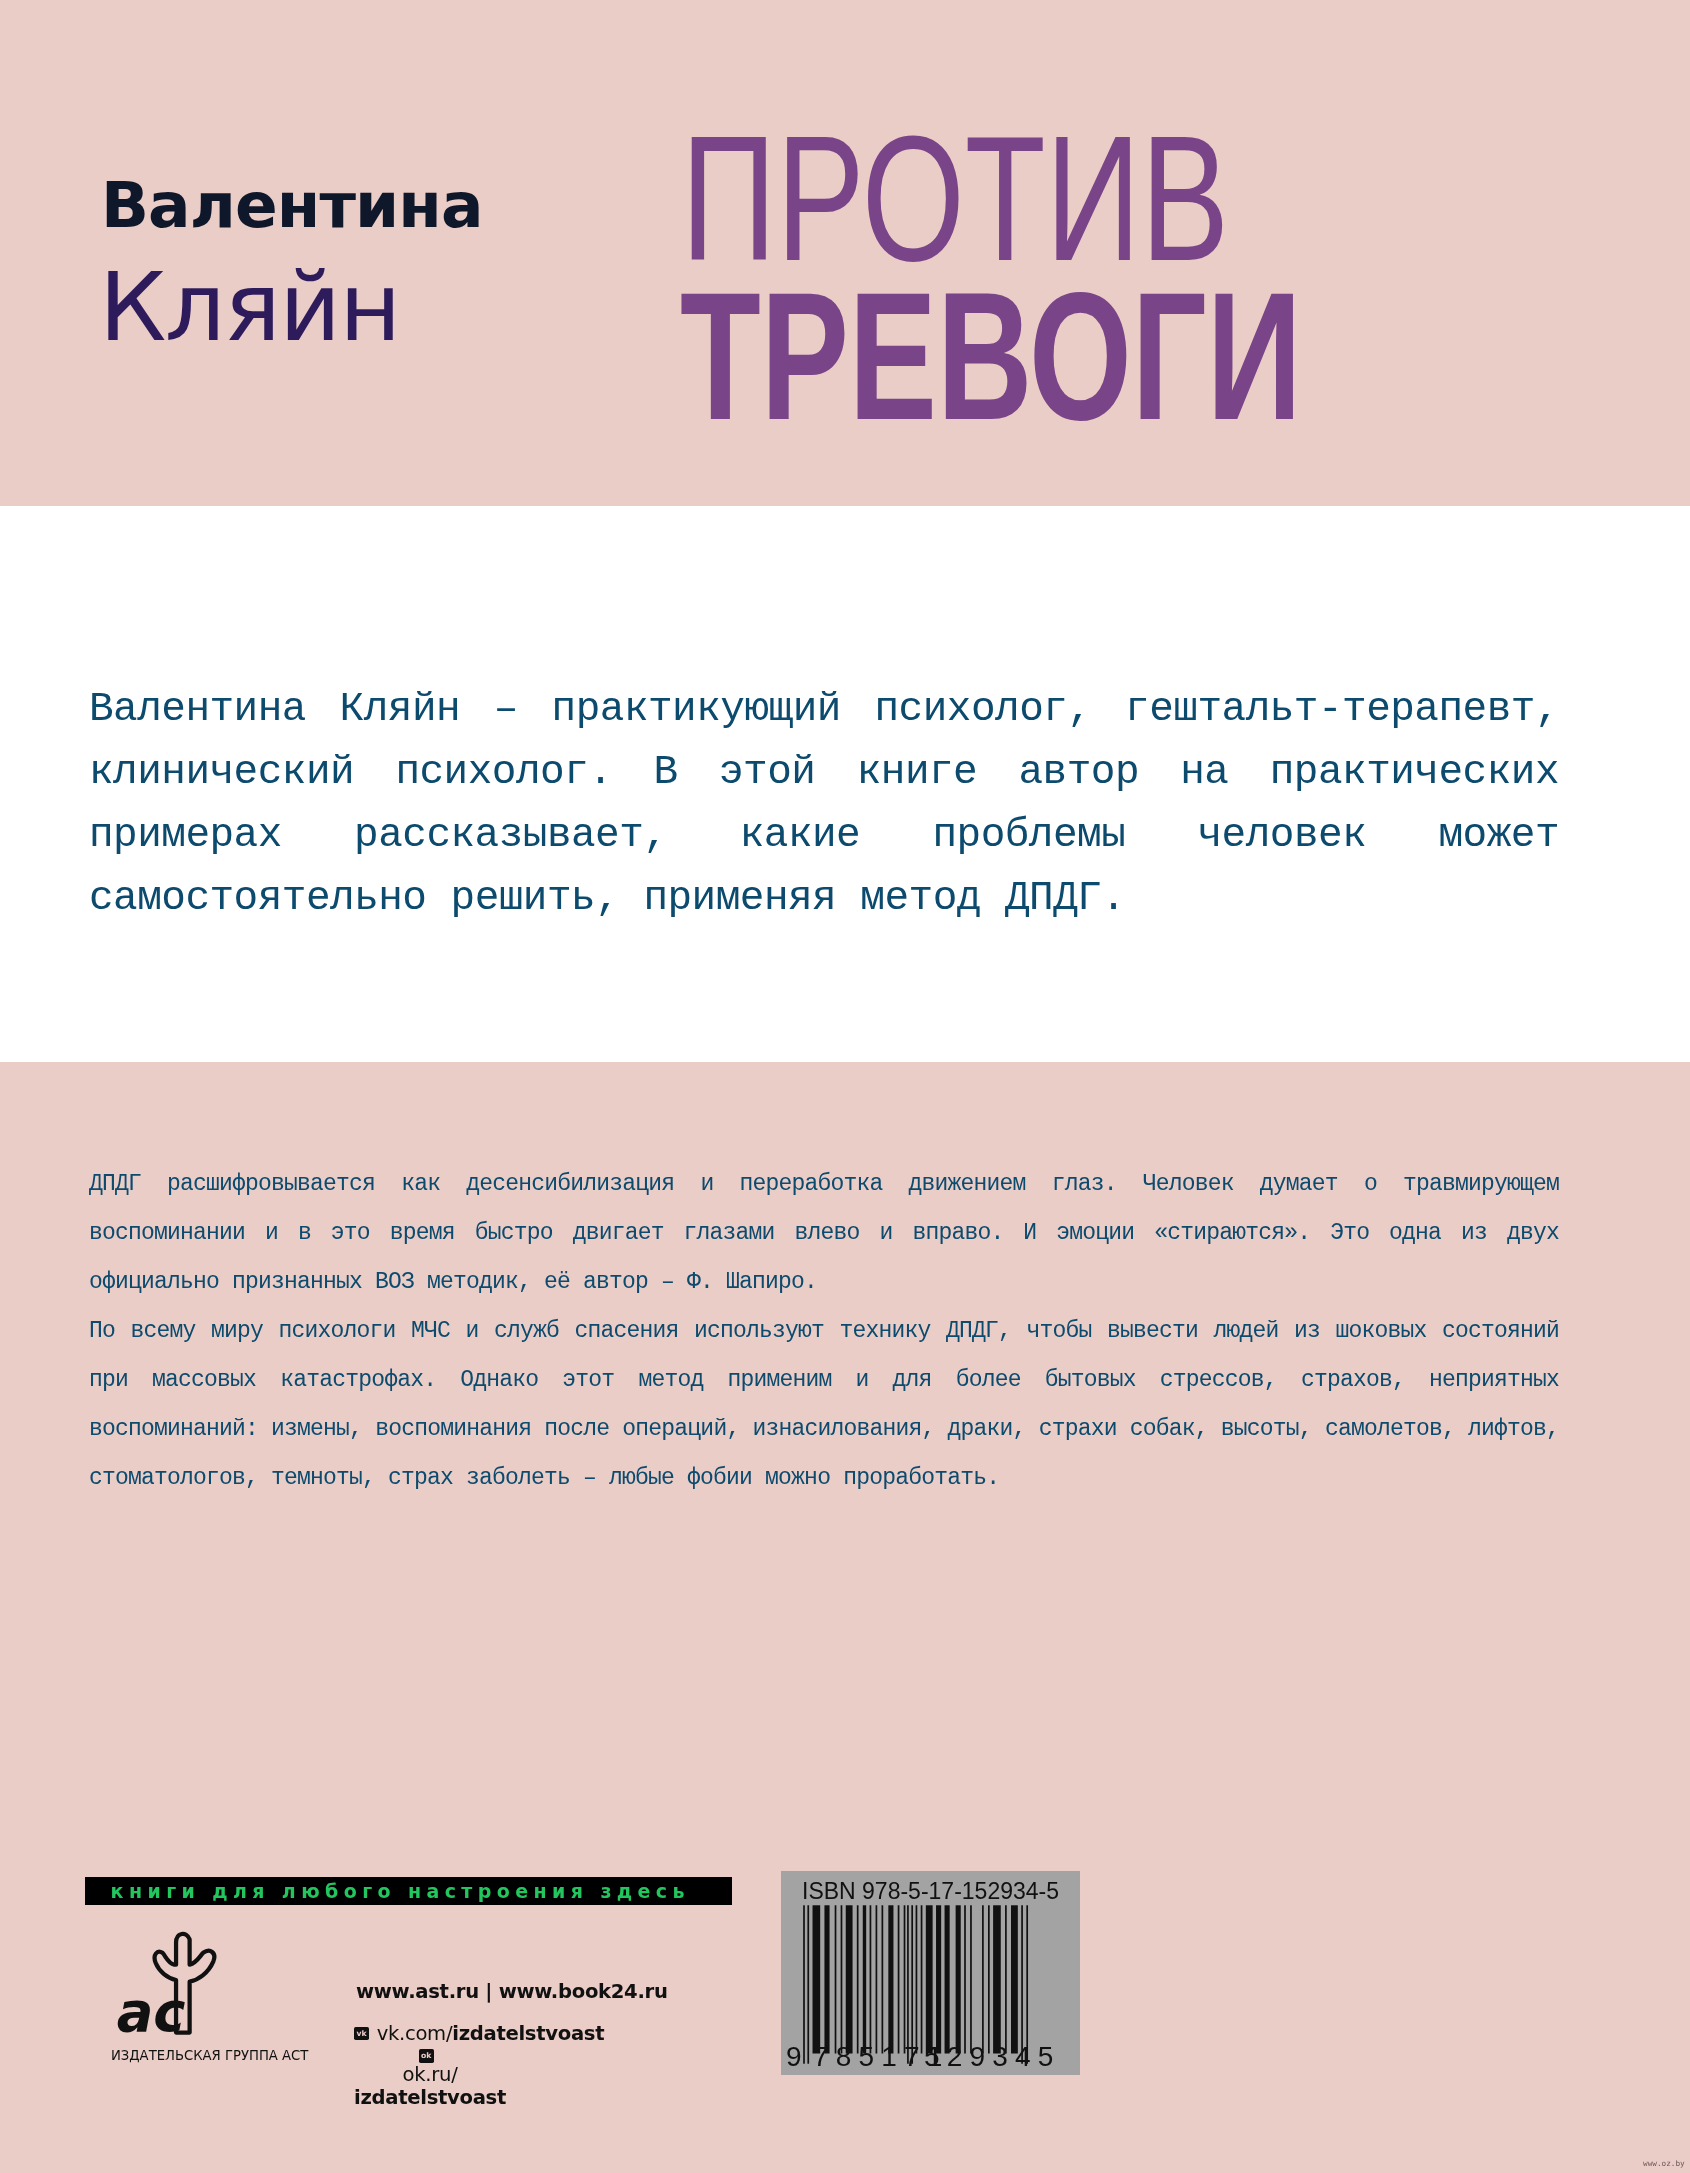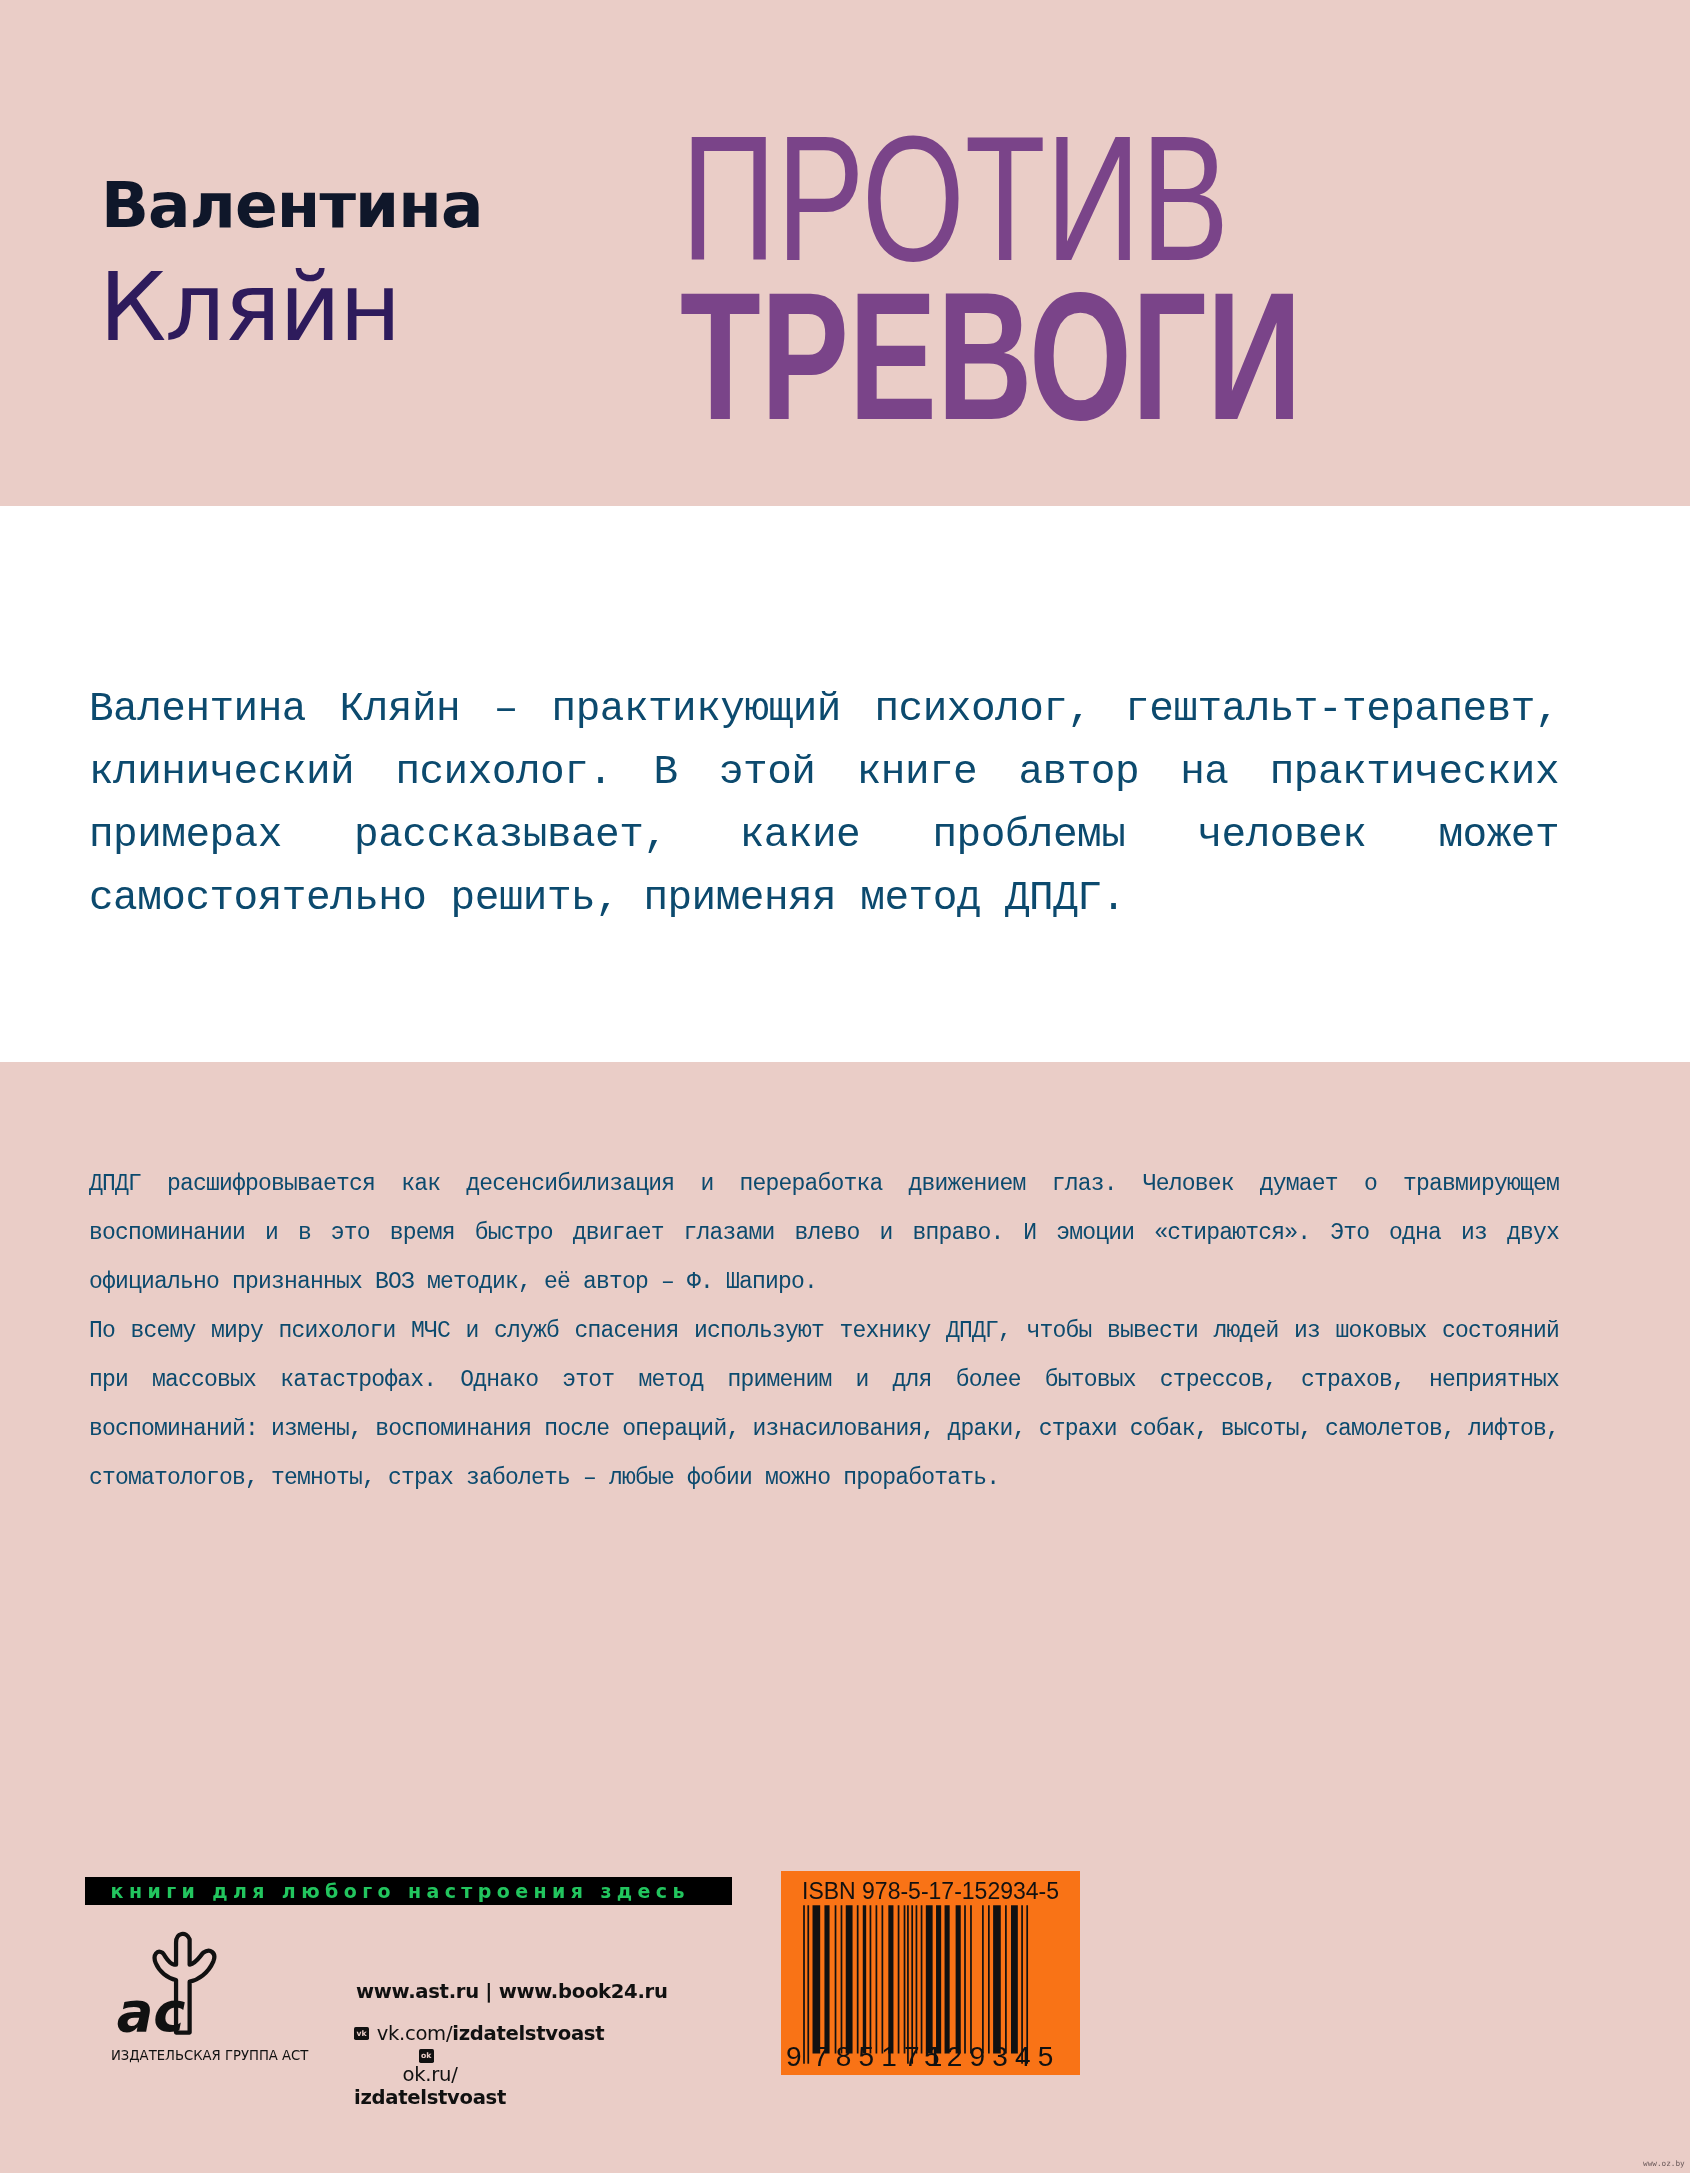--- a/index.html
+++ b/index.html
@@ -119,21 +119,21 @@
     width: 15px; height: 13.6px; background: #111; border-radius: 1.7px;
     margin-right: 7.7px; display: inline-flex; align-items: center; justify-content: center;
     color: #eacdc7; font-size: 7.7px; font-weight: 700; line-height: 1;
     font-family: "DejaVu Sans", sans-serif; letter-spacing: 0;
   }
   .social-row .bold { font-weight: 700; }
 
   
   .barcode-box {
     position: absolute; left: 781px; top: 1871px; width: 299px; height: 204px;
-    background: #f97316;
+    background: #a3a3a3;
   }
   .isbn-text {
     position: absolute; left: 0; top: 6.8px; width: 299px; text-align: center;
     font-family: "Liberation Sans", sans-serif;
     font-size: 23px; color: #111; white-space: nowrap;
   }
   .bars {
     position: absolute; left: 0; top: 0; width: 299px; height: 204px;
   }
   .barcode-digits {

